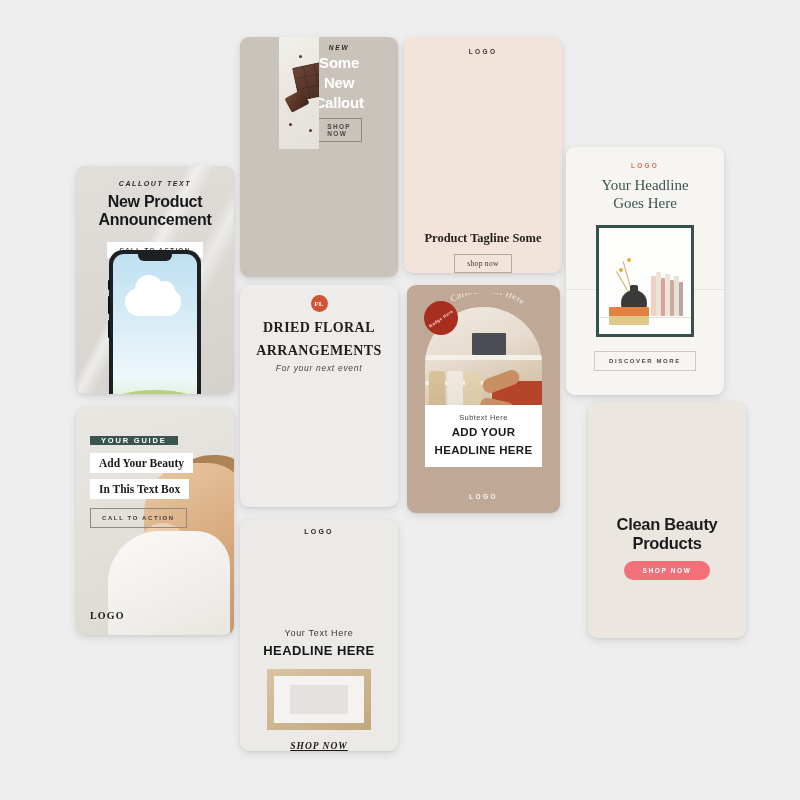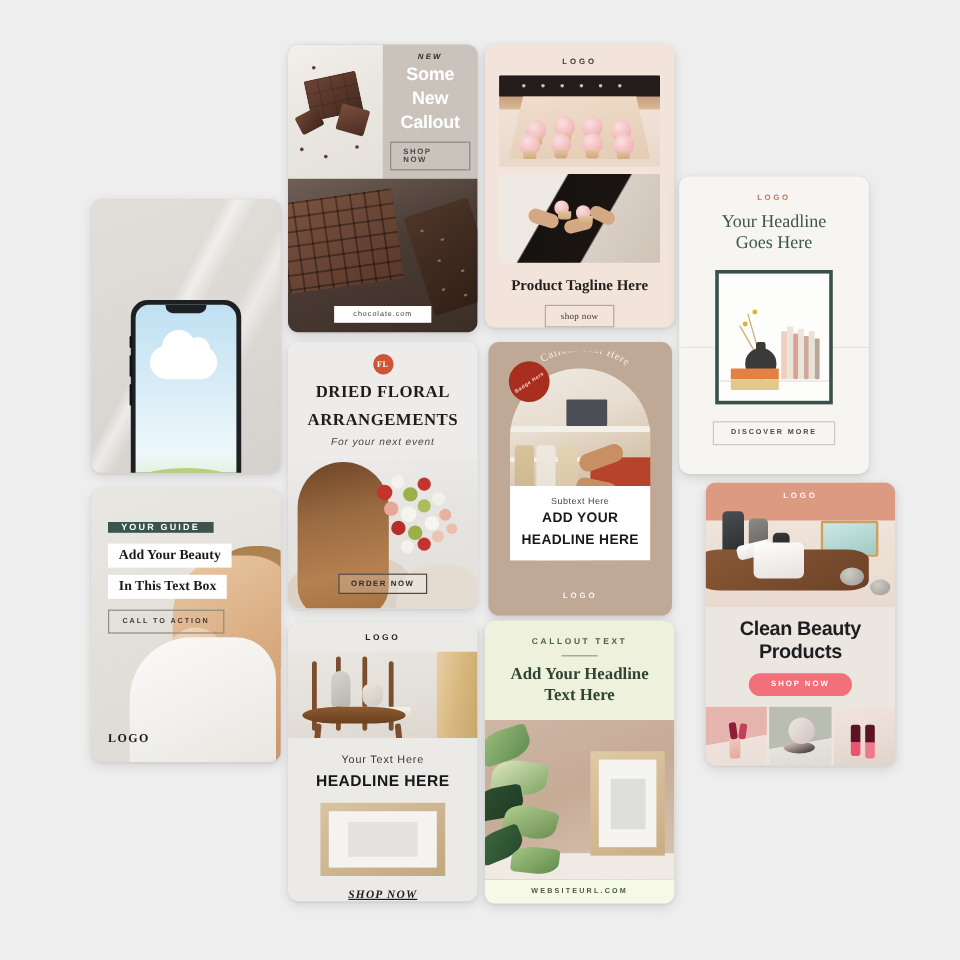--- a/index.html
+++ b/index.html
@@ -10,20 +10,21 @@
     overflow: hidden;
   }
   .board { position: relative; width: 800px; height: 800px; }
 
   .card {
     position: absolute;
     border-radius: 9px;
     overflow: hidden;
     box-shadow: 0 3px 10px rgba(0,0,0,0.10), 0 1px 3px rgba(0,0,0,0.06);
     background: #fff;
+    align-items: center;
   }
 
   
   .col { display: flex; flex-direction: column; height: 100%; }
   .center { display: flex; align-items: center; justify-content: center; }
 
   .btn-outline {
     display: inline-block; border: 1px solid currentColor;
     font-size: 6.5px; letter-spacing: 1.3px; font-weight: 700;
     padding: 4px 10px;
@@ -261,20 +262,28 @@
   .bt-th3 { background: linear-gradient(170deg,#f0e4dd 0%, #e8dbd3 60%, #ded2c9 100%); }
   .lip { position:absolute; border-radius:2px; }
 </style>
 </head>
 <body>
 
 <div class="board">
 
   <div class="card" id="c-phone">
     <div class="phone-bg"></div>
+    <div style="position:absolute;left:0;right:0;top:14px;padding:0 12px;">
+      <div class="phone-callout">CALLOUT TEXT</div>
+      <div class="phone-title" style="margin-top:6px;">New Product</div>
+      <div class="phone-title">Announcement</div>
+      <div style="text-align:center;margin-top:9px;">
+        <span class="phone-cta">CALL TO ACTION</span>
+      </div>
+    </div>
     <div class="phone-device">
       <div class="phone-btn" style="top:30px;height:10px;"></div>
       <div class="phone-btn" style="top:46px;height:18px;"></div>
       <div class="phone-btn" style="top:70px;height:18px;"></div>
       <div class="phone-screen">
         <div class="phone-notch"></div>
         <div class="cloud"></div>
         <div class="grass"></div>
       </div>
     </div>
@@ -336,21 +345,21 @@
           <div class="cc" style="left:74%;top:56%"></div>
       </div>
     </div>
     <div class="cup-img2">
       <div class="hand" style="left:18%;top:42%;width:26px;height:12px;transform:rotate(18deg);"></div>
       <div class="hand" style="left:40%;top:50%;width:24px;height:11px;transform:rotate(-14deg);"></div>
       <div class="hand" style="left:56%;top:40%;width:22px;height:11px;transform:rotate(26deg);"></div>
       <div class="cc" style="left:34%;top:30%;width:12px;height:12px;"></div>
       <div class="cc" style="left:48%;top:36%;width:12px;height:12px;"></div>
     </div>
-    <div class="cup-tag">Product Tagline Here</div>
+    <div class="cup-tag">Product Tagline Some</div>
     <span class="cup-btn">shop now</span>
   </div>
 
   <div class="card col" id="c-floral">
     <div class="fl-badge center">
       <span>FL</span>
     </div>
     <div class="fl-title">DRIED FLORAL</div>
     <div class="fl-title">ARRANGEMENTS</div>
     <div class="fl-sub">For your next event</div>
@@ -473,41 +482,20 @@
     <div class="ch-txt">Your Text Here</div>
     <div class="ch-head">HEADLINE HERE</div>
     <div class="ch-frame">
       <div class="ch-mat">
           <div class="ch-inner"></div>
         </div>
     </div>
     <span class="ch-shop">SHOP NOW</span>
   </div>
 
-  <div class="card col" id="c-plant">
-    <div class="pl-callout">CALLOUT TEXT</div>
-    <div class="pl-rule"></div>
-    <div class="pl-title">Add Your Headline</div>
-    <div class="pl-title" style="margin-top:0;">Text Here</div>
-    <div class="pl-photo">
-      <div class="pl-table"></div>
-      <div class="leaf" style="left:-4px;top:8px;width:42px;height:26px;background:linear-gradient(140deg,#9cbf7e,#5d8a4e);transform:rotate(-18deg);"></div>
-      <div class="leaf" style="left:6px;top:34px;width:46px;height:28px;background:linear-gradient(140deg,#dfe8c4,#7da35f);transform:rotate(8deg);"></div>
-      <div class="leaf" style="left:-8px;top:56px;width:40px;height:26px;background:linear-gradient(140deg,#2f5133,#1e3a23);transform:rotate(-10deg);"></div>
-      <div class="leaf" style="left:16px;top:72px;width:44px;height:26px;background:linear-gradient(140deg,#b7cf95,#668d4d);transform:rotate(16deg);"></div>
-      <div class="leaf" style="left:-6px;top:92px;width:38px;height:24px;background:linear-gradient(140deg,#3d6b40,#27482b);transform:rotate(-22deg);"></div>
-      <div class="leaf" style="left:22px;top:106px;width:40px;height:22px;background:linear-gradient(140deg,#a8c686,#5f8a4a);transform:rotate(6deg);"></div>
-      <div class="pl-frame">
-        <div class="pl-frame-in">
-            <div class="pl-frame-core"></div>
-          </div>
-      </div>
-    </div>
-    <div class="pl-url">WEBSITEURL.COM</div>
-  </div>
 
   <div class="card col" id="c-beauty">
     <div class="bt-top">
       <div class="bt-logo">LOGO</div>
       <div class="bt-bottle" style="left:14px;width:18px;height:36px;background:linear-gradient(160deg,#4a4e50,#2a2d2f);"></div>
       <div class="bt-bottle" style="left:36px;width:16px;height:30px;background:linear-gradient(160deg,#8d8b86,#5e5c58);"></div>
       <div class="bt-bottle" style="left:56px;width:14px;height:18px;background:linear-gradient(160deg,#3a3836,#232120);"></div>
       <div class="bt-basket"></div>
       <div class="bt-board"></div>
       <div class="bt-lid"></div>

